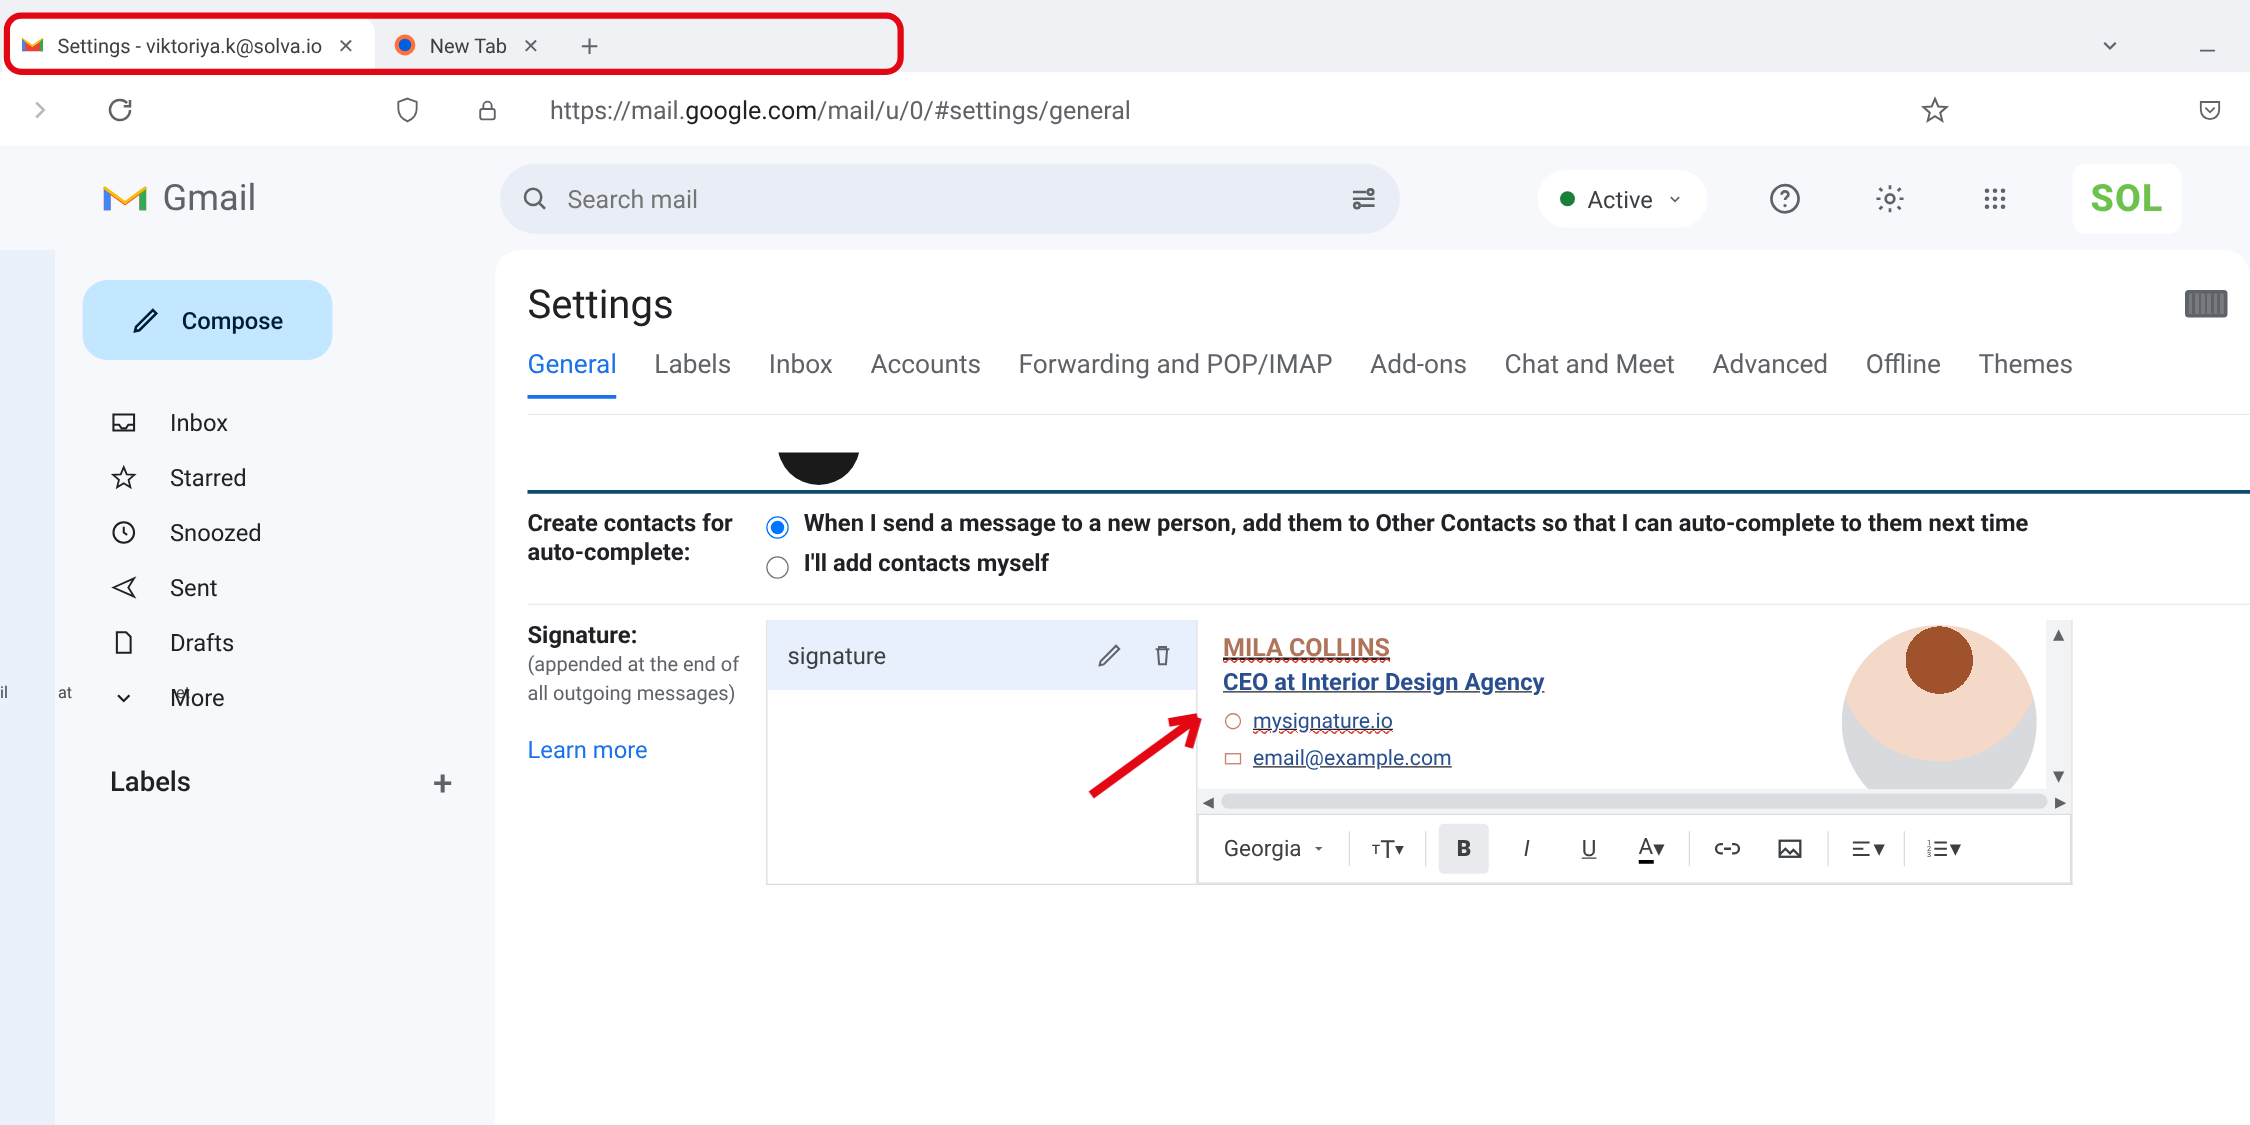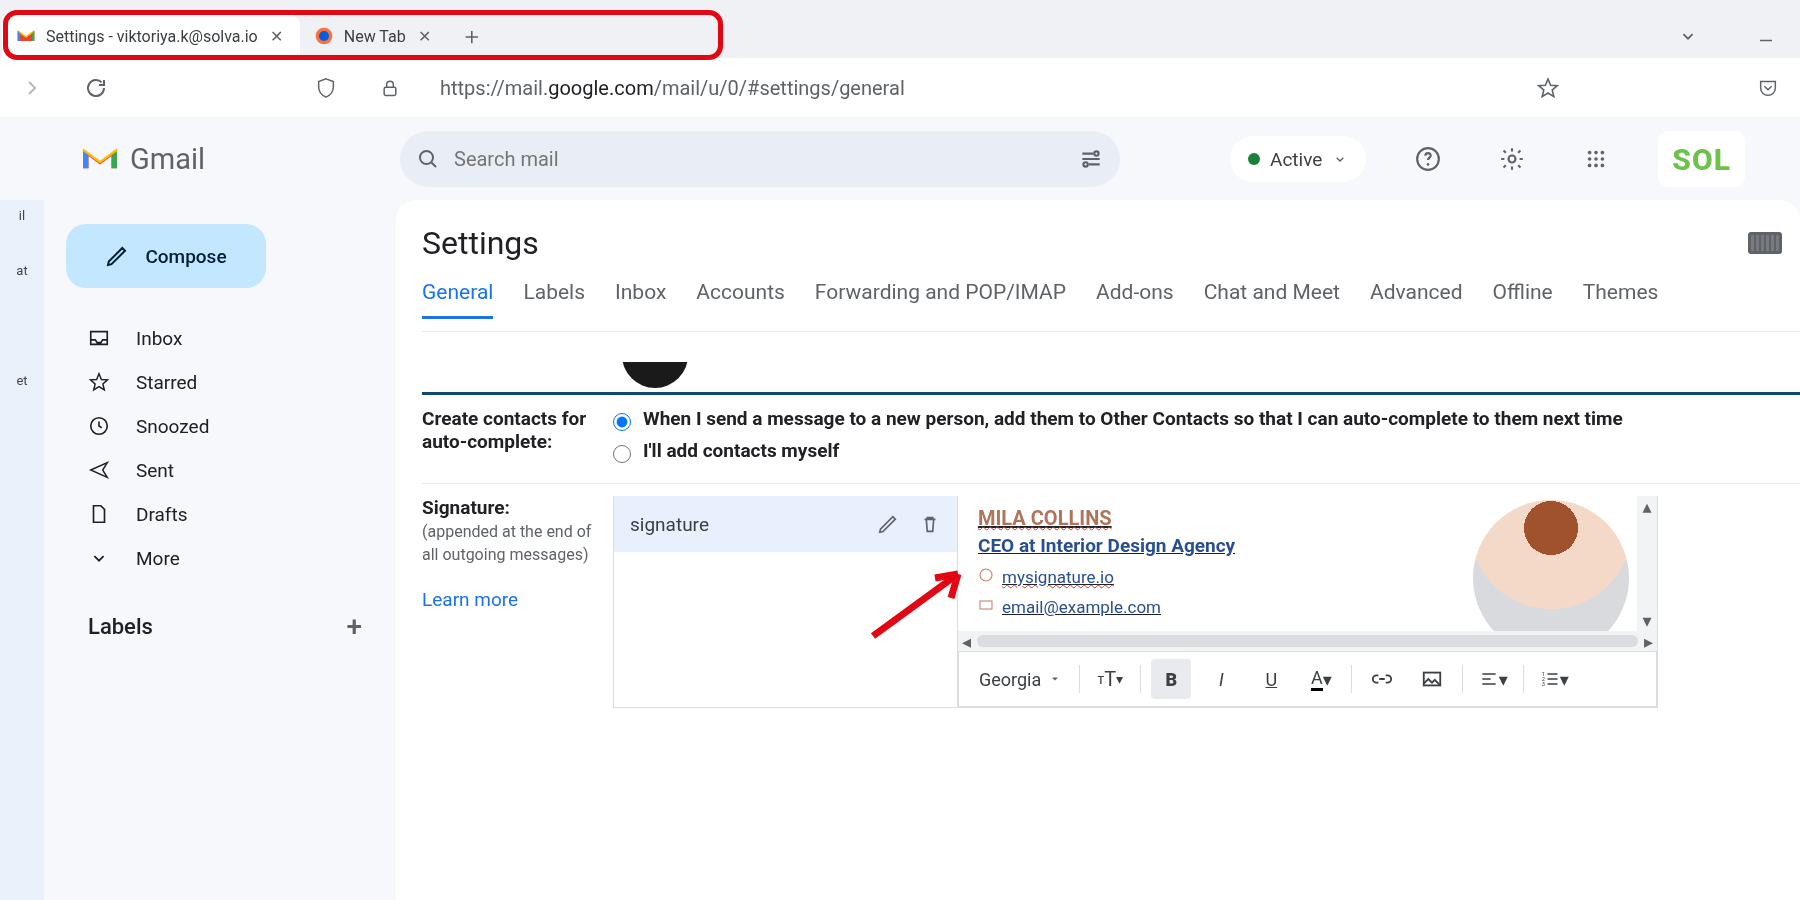--- a/index.html
+++ b/index.html
@@ -23,21 +23,21 @@
 .logo-wrap { display:flex; align-items:center; gap:10px; width:280px; }
 .search-wrap { flex:0 0 720px; max-width:720px; background:#e9eef6; border-radius:30px; height:56px; display:flex; align-items:center; padding:0 16px; gap:14px; }
 .search-input { flex:1; border:none; background:transparent; font-size:20px; color:#5f6368; outline:none; }
 .status-pill { background:#fff; border-radius:24px; height:46px; display:flex; align-items:center; padding:0 18px; gap:10px; font-size:19px; color:#3c4043; }
 .dot-green { width:12px; height:12px; background:#188038; border-radius:50%; }
 .hdr-icon { width:44px; height:44px; display:flex; align-items:center; justify-content:center; color:#5f6368; }
 .sol-badge { background:#fff; height:56px; display:flex; align-items:center; padding:0 14px; font-size:30px; font-weight:800; color:#6cc24a; border-radius:10px; letter-spacing:1px; }
 
 
 .body-flex { display:flex; height:calc(900px - 58px - 60px - 82px); background:#f6f8fc; }
-.railbar { width:44px; background:#eaf1fb; display:flex; flex-direction:column; align-items:center; gap:40px; padding-top:8px; font-size:13px; color:#444746; }
+.railbar { width:44px; background:#eaf1fb; display:flex; align-items:center; gap:40px; padding-top:8px; font-size:13px; color:#444746; }
 .rail-item { display:flex; flex-direction:column; align-items:center; gap:4px; }
 
 .sidebar { width:352px; padding:24px 12px 0 22px; }
 .compose-btn { background:#c2e7ff; border-radius:20px; height:64px; width:200px; display:flex; align-items:center; justify-content:center; gap:16px; font-size:19px; color:#001d35; font-weight:500; }
 .nav-list { margin-top:28px; }
 .nav-item { height:44px; display:flex; align-items:center; gap:26px; padding-left:22px; font-size:19px; color:#202124; border-radius:0 24px 24px 0; }
 .nav-item svg { width:22px; height:22px; }
 .labels-head { margin-top:30px; display:flex; align-items:center; justify-content:space-between; padding:0 22px; font-size:22px; font-weight:500; color:#202124; }
 
 .main { flex:1; background:#fff; border-radius:20px 20px 0 0; margin-top:0; padding:24px 0 0 26px; overflow:hidden; }
@@ -57,21 +57,21 @@
 .sig-area { display:flex; gap:0; }
 .sig-list { width:345px; border:1px solid #dadce0; border-top:none; }
 .sig-item { height:56px; display:flex; align-items:center; justify-content:space-between; padding:0 16px; background:#e8f0fe; font-size:19px; color:#3c4043; }
 .sig-item .actions { display:flex; gap:20px; color:#5f6368; }
 
 .sig-editor { flex:1; max-width:700px; border:1px solid #dadce0; border-left:none; border-top:none; position:relative; }
 .sig-preview { height:135px; padding:10px 28px 4px 20px; overflow:auto; display:flex; font-family:Georgia,serif;text-decoration:underline; }
 .sig-text-col { flex:1; }
 .sig-name { font-size:20px; color:#b0745a; font-weight:700; text-decoration:underline wavy #d93025; text-decoration-thickness:1px; }
 .sig-role { font-size:19px; color:#2a4f8f; font-weight:700; margin-top:4px; }
-.sig-link { font-size:17px; color:#2a4f8f; margin-top:10px; display:flex; align-items:flex-start; gap:8px; }
+.sig-link { font-size:17px; color:#2a4f8f; margin-top:10px; display:flex; align-items:center; gap:8px; }
 .sig-link.u { text-decoration:underline wavy #d93025; text-decoration-thickness:1px; }
 .avatar-circle { width:156px; height:156px; border-radius:50%; background:radial-gradient(circle at 50% 18%, #a0522d 0 18%, #f4d9c9 18% 54%, #d9dadd 54% 100%); flex-shrink:0; margin-top:-6px; }
 .h-scroll { height:20px; background:#f1f3f4; display:flex; align-items:center; justify-content:space-between; padding:0 4px; color:#5f6368; }
 .v-scroll { position:absolute; right:0; top:0; width:20px; height:135px; background:#f1f3f4; display:flex; flex-direction:column; align-items:center; justify-content:space-between; color:#5f6368; }
 
 .sig-toolbar { height:56px; border:1px solid #dadce0; border-top:1px solid #dadce0; display:flex; align-items:center; gap:10px; padding:0 12px; font-size:18px; }
 .tool-btn { min-width:40px; height:40px; display:flex; align-items:center; justify-content:center; color:#3c4043; border-radius:4px; }
 .tool-btn.bold-active { background:#e8eaed; font-weight:800; }
 .font-sel { display:flex; align-items:center; gap:8px; padding:0 8px; color:#3c4043; }
 .sep { width:1px; height:28px; background:#dadce0; }

